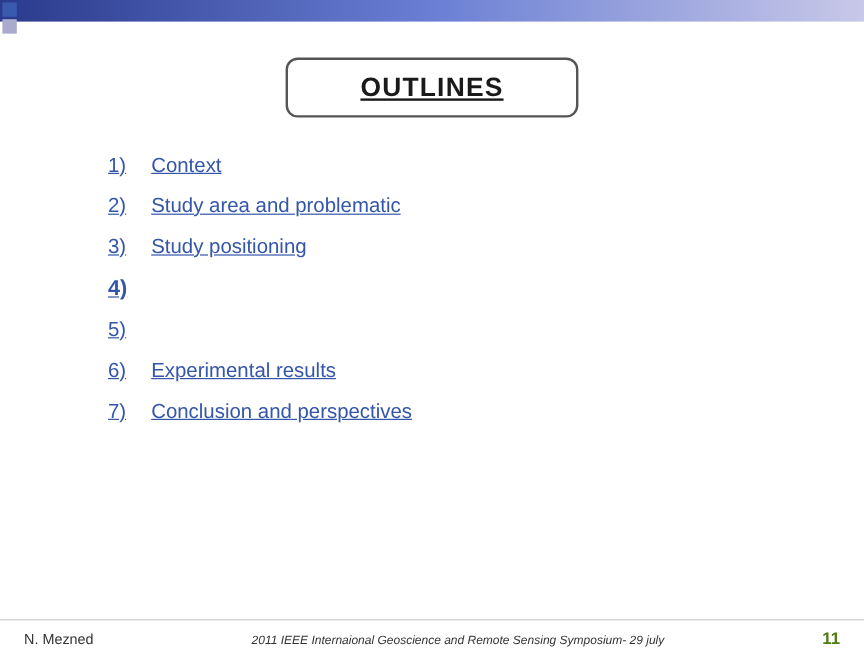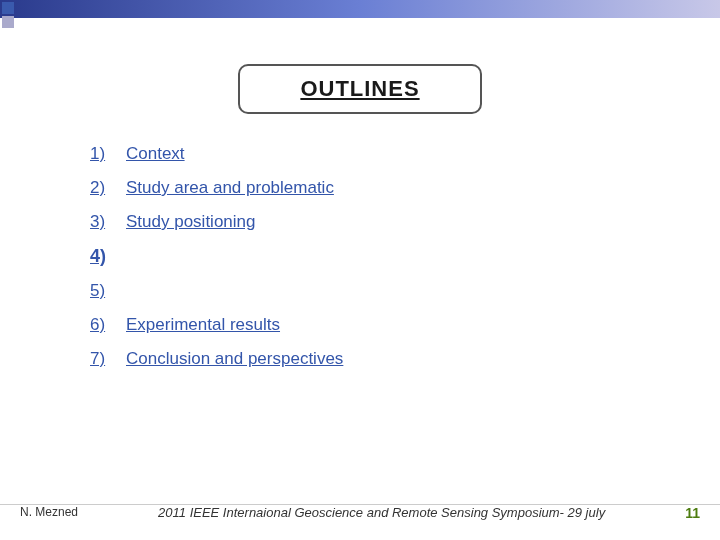--- a/index.html
+++ b/index.html
@@ -42,21 +42,21 @@
     .sq-blue { background: #3a5aad; }
     .sq-gray { background: #aaaacc; }
 
     
     .content {
       position: absolute;
       top: 18px;
       left: 0;
       right: 0;
       bottom: 40px;
-      padding: 36px 50px 20px 50px;
+      padding: 20px 50px 20px 50px;
       display: flex;
       flex-direction: column;
       align-items: center;
     }
 
     
     .title-box {
       border: 2px solid #555;
       border-radius: 10px;
       padding: 10px 60px;
@@ -100,35 +100,35 @@
       min-width: 28px;
       color: #3355aa;
     }
 
     
     .footer {
       position: absolute;
       bottom: 0;
       left: 0;
       right: 0;
-      height: 36px;
+      height: 24px;
       display: flex;
-      align-items: flex-start;
+      align-items: flex-end;
       justify-content: space-between;
       padding: 0 20px;
       border-top: 1px solid #ccc;
     }
 
     .footer-left {
       font-size: 12px;
       color: #333;
     }
 
     .footer-center {
-      font-size: 13px;
+      font-size: 10px;
       color: #333;
       text-align: center;
       font-style: italic;
     }
 
     .footer-right {
       font-size: 14px;
       color: #4d7c0f;
       font-weight: bold;
     }

